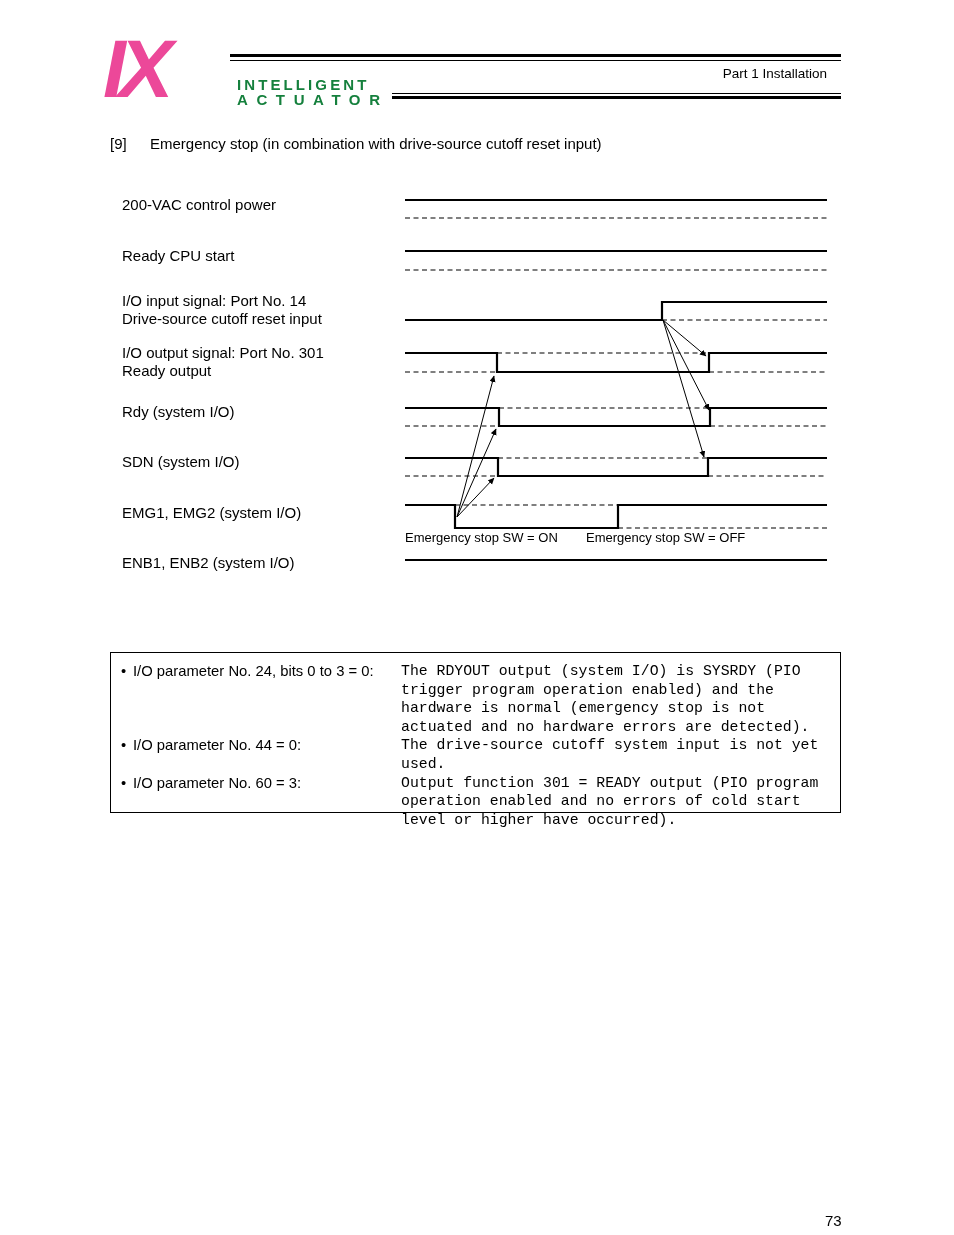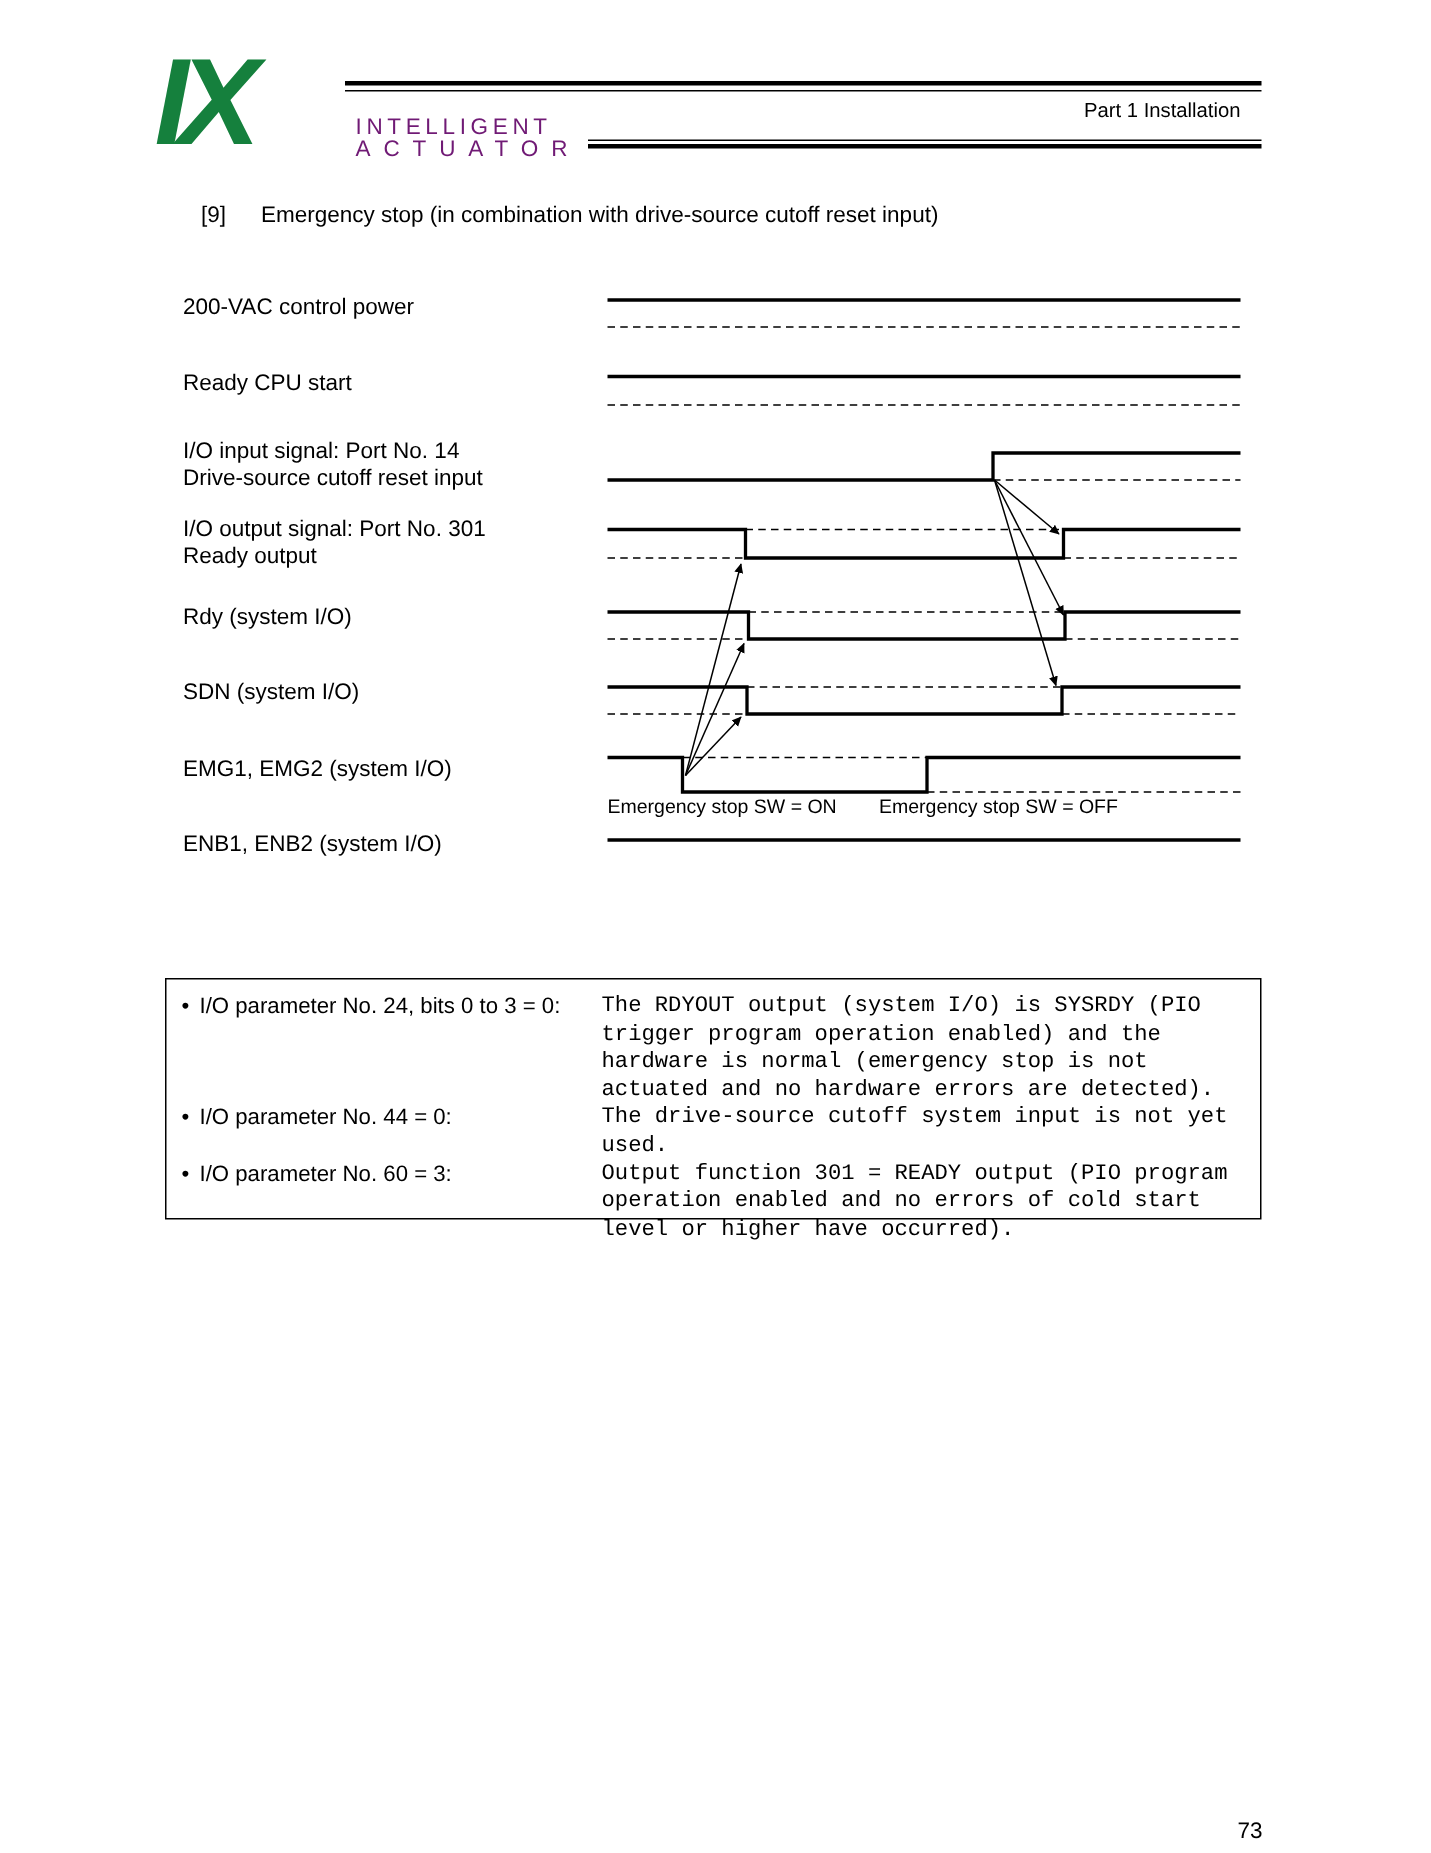--- a/index.html
+++ b/index.html
@@ -16,27 +16,27 @@
   
   .logo-ix {
     position: absolute;
     left: 103px;
     top: 28px;
     font-size: 82px;
     line-height: 1.0;
     font-weight: 900;
     font-style: italic;
     letter-spacing: -7px;
+    color: #ec4899;
+  }
+  .logo-sub {
+    position: absolute;
+    left: 237px;
     color: #15803d;
-  }
-  .logo-sub {
-    position: absolute;
-    left: 237px;
-    color: #701a75;
-    font-weight: normal;
+    font-weight: bold;
     white-space: nowrap;
   }
   .logo-line1 { top: 76px;  font-size: 15px; letter-spacing: 3.1px; }
   .logo-line2 { top: 91px;  font-size: 15px; letter-spacing: 8.6px; }
 
   .rule { position: absolute; background: #000; }
   .rule-top-thick    { left: 230px; top: 54px; width: 611px; height: 3px; }
   .rule-top-thin     { left: 230px; top: 60px; width: 611px; height: 1px; }
   .rule-bottom-thin  { left: 392px; top: 93px; width: 449px; height: 1px; }
   .rule-bottom-thick { left: 392px; top: 96px; width: 449px; height: 3px; }
@@ -48,21 +48,20 @@
     font-size: 13.5px;
   }
 
   
   .section-heading {
     position: absolute;
     left: 110px;
     top: 135px;
     font-size: 15px;
     white-space: nowrap;
-    margin-left: 24px;
   }
   .section-number { display: inline-block; width: 40px; }
 
   
   .sig-label {
     position: absolute;
     left: 122px;
     font-size: 15px;
     line-height: 18px;
     white-space: nowrap;

